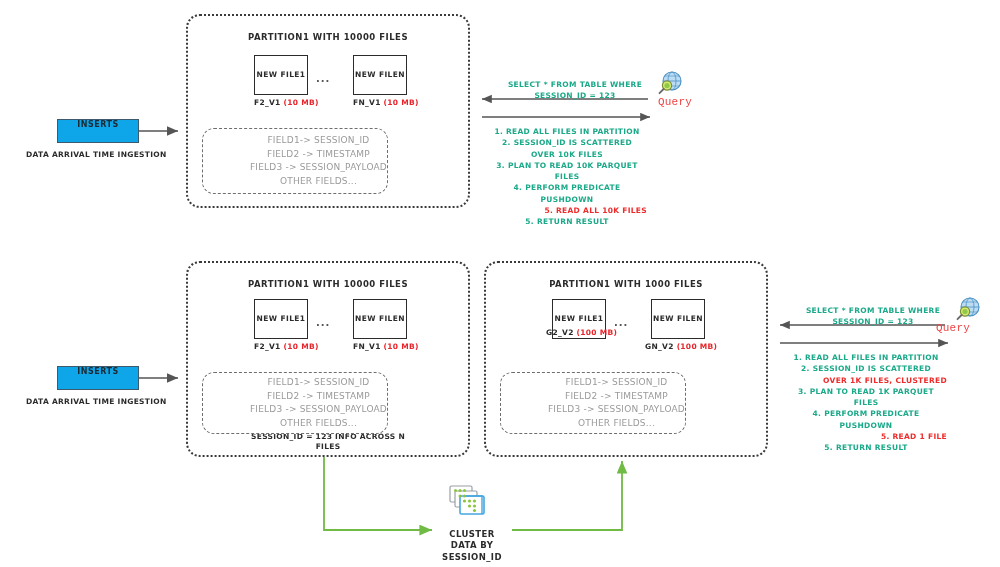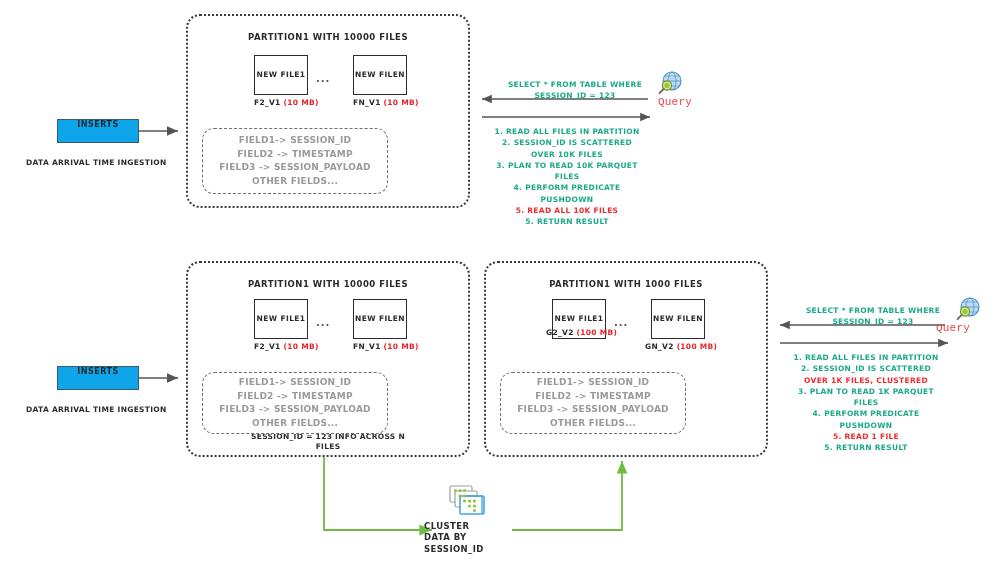--- a/index.html
+++ b/index.html
@@ -97,22 +97,21 @@
 
   
   .schemabox {
     position: absolute;
     border: 1.6px dashed #6e6e6e;
     border-radius: 12px;
     background: #ffffff;
     box-sizing: border-box;
     display: flex;
     align-items: center;
-    justify-content: center;
-    font-weight: bold;
+    justify-content: flex-end;
   }
   .schemabox .txt {
     font-family: "DejaVu Sans", sans-serif;
     font-size: 9px;
     color: #9a9a9a;
     line-height: 1.5;
     text-align: center;
     white-space: pre-line;
     letter-spacing: 0.2px;
   }
@@ -133,21 +132,20 @@
     letter-spacing: 0.5px;
     color: #1c2b33;
   }
   .inserts-caption {
     position: absolute;
     font-size: 7.5px;
     font-weight: 700;
     letter-spacing: 0.3px;
     color: #2b2b2b;
     white-space: nowrap;
-    margin-top: 8px;
   }
 
   
   .qsql {
     position: absolute;
     font-size: 7.5px;
     font-weight: 700;
     color: #1aa989;
     text-align: center;
     line-height: 1.45;
@@ -159,39 +157,41 @@
   .qsteps {
     position: absolute;
     font-size: 7.5px;
     font-weight: 700;
     color: #1aa989;
     text-align: center;
     line-height: 1.5;
     letter-spacing: 0.3px;
     text-transform: uppercase;
   }
-  .qsteps .hl { color: #ef2b2b; }
+  .qsteps .hl { color: #ef2b2b; text-align: right; }
   .query-label {
     position: absolute;
     font-family: Liberation Mono, monospace;
     font-size: 11px;
     color: #ef4444;
     letter-spacing: 0.2px;
   }
 
   
   .cluster-caption {
     position: absolute;
     font-size: 8.5px;
     font-weight: 700;
     letter-spacing: 0.4px;
     color: #2b2b2b;
+    text-align: center;
     line-height: 1.35;
     white-space: pre-line;
     text-transform: uppercase;
+    margin-top: 8px;
   }
 
   svg.overlay {
     position: absolute;
     left: 0; top: 0;
     width: 1000px;
     height: 567px;
     pointer-events: none;
     overflow: visible;
   }

